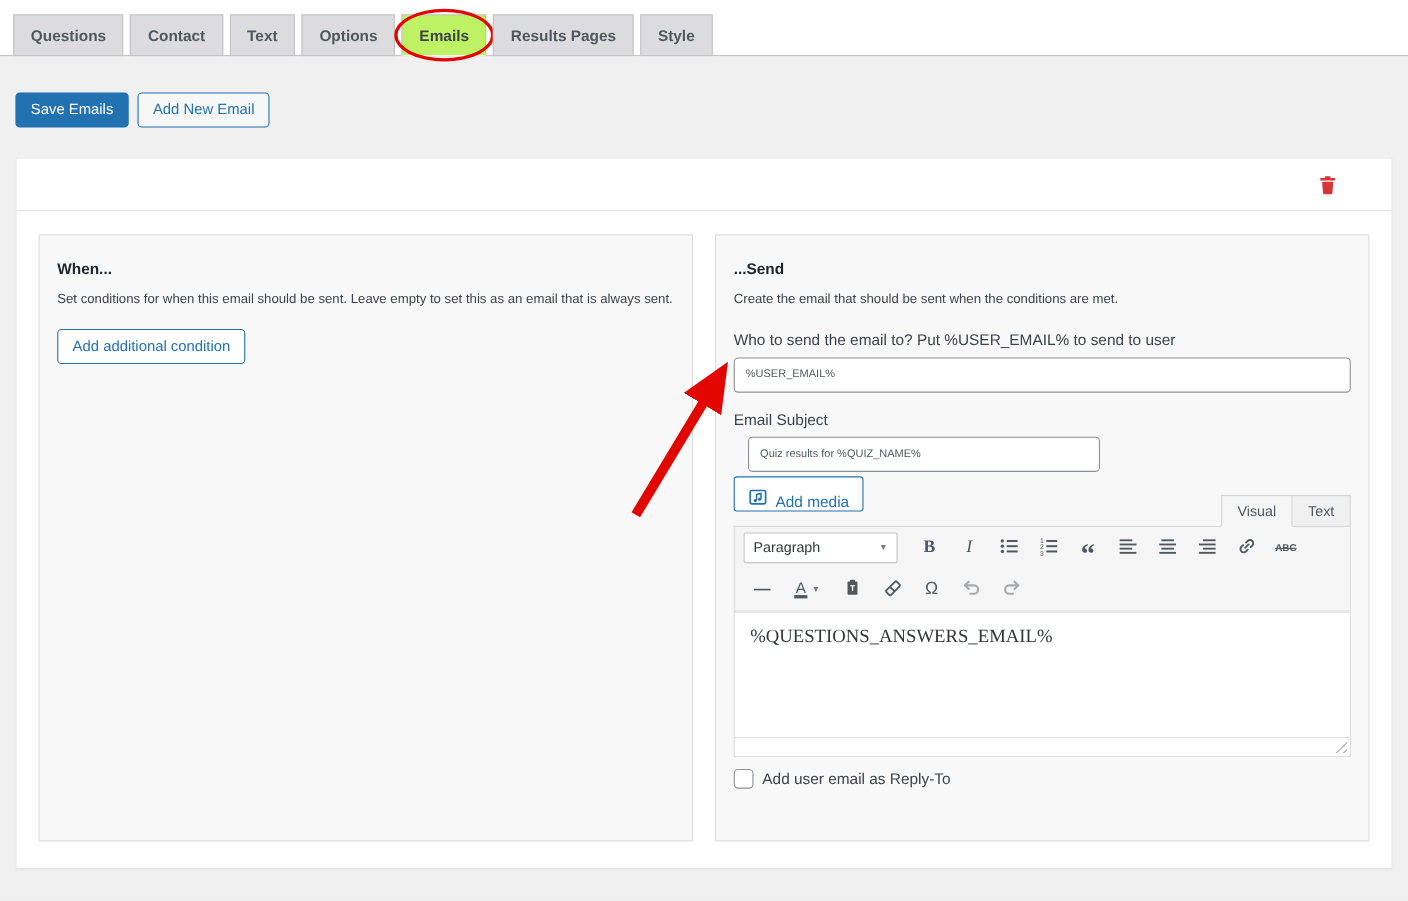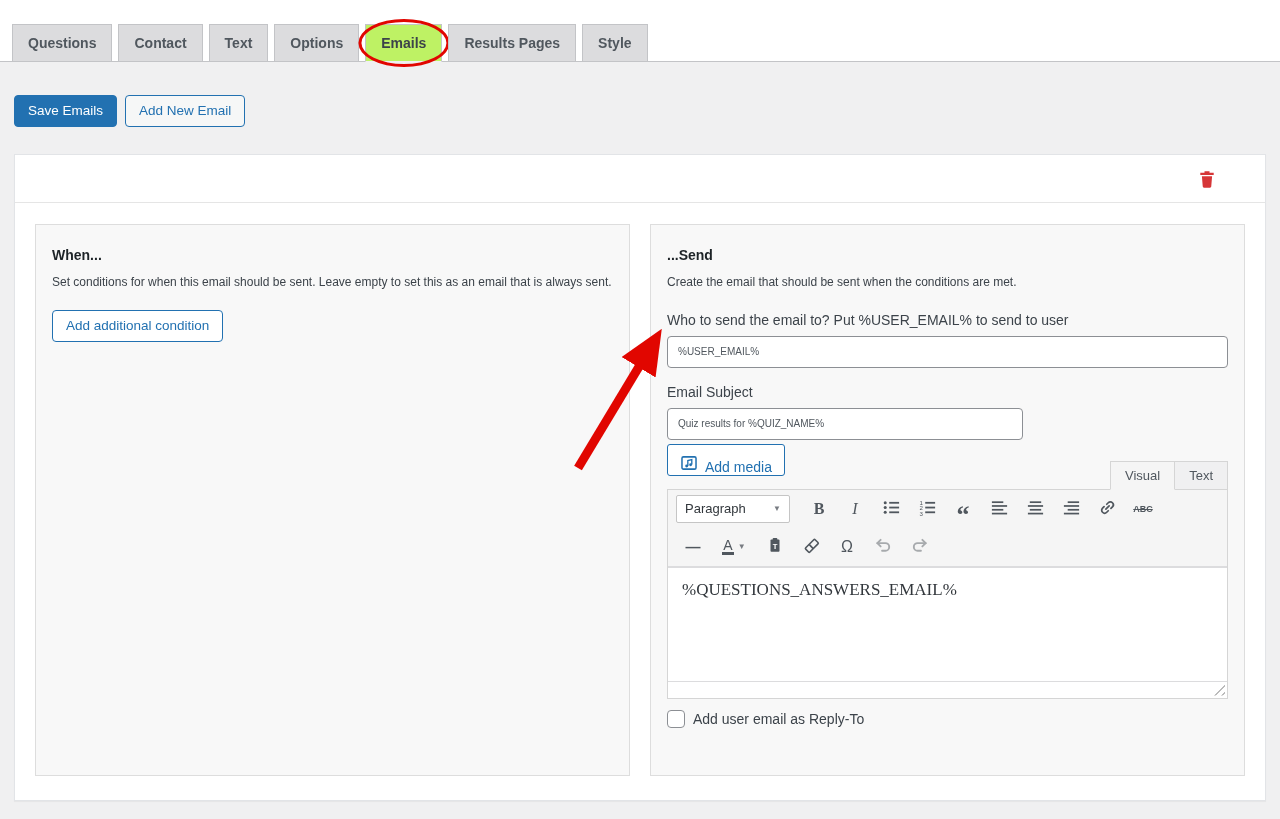--- a/index.html
+++ b/index.html
@@ -4,21 +4,21 @@
 <style>
   * { box-sizing: border-box; }
   html,body { margin:0; padding:0; }
   body {
     width:1280px; height:819px; position:relative; overflow:hidden;
     background:#f0f0f1; color:#3c434a;
     font-family:"Liberation Sans", sans-serif; font-size:14px;
   }
 
   
-  .topbar { background:#fff; padding:24px 12px 0 12px; border-bottom:1px solid #c3c4c7; }
+  .topbar { background:#fff; padding:13px 12px 0 12px; border-bottom:1px solid #c3c4c7; }
   .tabs { display:flex; gap:6px; }
   .tab {
     display:inline-block; position:relative; cursor:pointer;
     padding:10px 15px; margin-bottom:-1px;
     background:#dcdcde; color:#50575e;
     border:1px solid #c3c4c7; border-bottom:1px solid #c3c4c7;
     font-size:14px; font-weight:600; text-decoration:none; white-space:nowrap;
   }
   .tab.active {
     background:#bef264; color:#3c434a; border-bottom-color:#f0f0f1;
@@ -58,21 +58,21 @@
   }
   .panel-title { margin:8px 0 10px 0; font-size:14px; font-weight:700; color:#1d2327; }
   .panel-desc { margin:0 0 18px 0; font-size:12px; line-height:1.55; color:#3c434a; }
 
   .field-label { display:block; margin:16px 0 8px 0; font-size:14px; color:#3c434a; }
   .text-input {
     height:32px; border:1px solid #8c8f94; border-radius:4px; background:#fff;
     padding:0 10px; font-family:inherit; font-size:10px; color:#50575e;
   }
   .w-full { width:100%; }
-  .w-subject { width:356px; }
+  .w-subject { width:320px;margin-left:13px; }
 
   
   .editor-top { display:flex; justify-content:space-between; align-items:flex-end; margin-top:4px; }
   .addmedia {
     display:inline-flex; align-items:flex-end; gap:7px; margin-bottom:13px;
     height:32px; padding:0 12px; background:#fff; border:1px solid #2271b1;
     border-radius:3px; color:#2271b1; font-family:inherit; font-size:14px; cursor:pointer;
   }
   .switches { display:flex; }
   .switch {
@@ -96,21 +96,21 @@
   .g-bold  { font-family:"Liberation Serif",serif; font-weight:800; font-size:16px; }
   .g-italic{ font-family:"Liberation Serif",serif; font-style:italic; font-size:16px; }
   .g-quote { font-family:"Liberation Serif",serif; font-weight:700; font-size:26px; line-height:8px; position:relative; top:6px; }
   .g-strike{ font-size:9px; font-weight:700; text-decoration:line-through; letter-spacing:0; }
   .g-hr    { font-size:15px; font-weight:700; }
   .g-omega { font-size:16px; }
   .tc-wrap { display:flex; align-items:center; gap:4px; }
   .tc-a { font-size:14px; border-bottom:3px solid #50575e; line-height:14px; padding:0 1px; }
   .caret-sm { font-size:8px; color:#787c82; }
   .para-select {
-    width:114px; height:28px; margin-right:10px; padding:0 8px;
+    width:140px; height:28px; margin-right:10px; padding:0 8px;
     display:flex; align-items:center; justify-content:space-between;
     background:#fff; border:1px solid #c5c5c5; border-radius:2px;
     font-size:13px; color:#32373c; cursor:pointer; font-family:inherit;
   }
   .editor-content {
     min-height:114px; padding:12px 14px; background:#fff;
     font-family:"Liberation Serif","DejaVu Serif",serif; font-size:17px; color:#32373c;
     border-top:1px solid #dcdcde; outline:none;
   }
   .statusbar { position:relative; height:17px; border-top:1px solid #dcdcde; background:#fff; }

